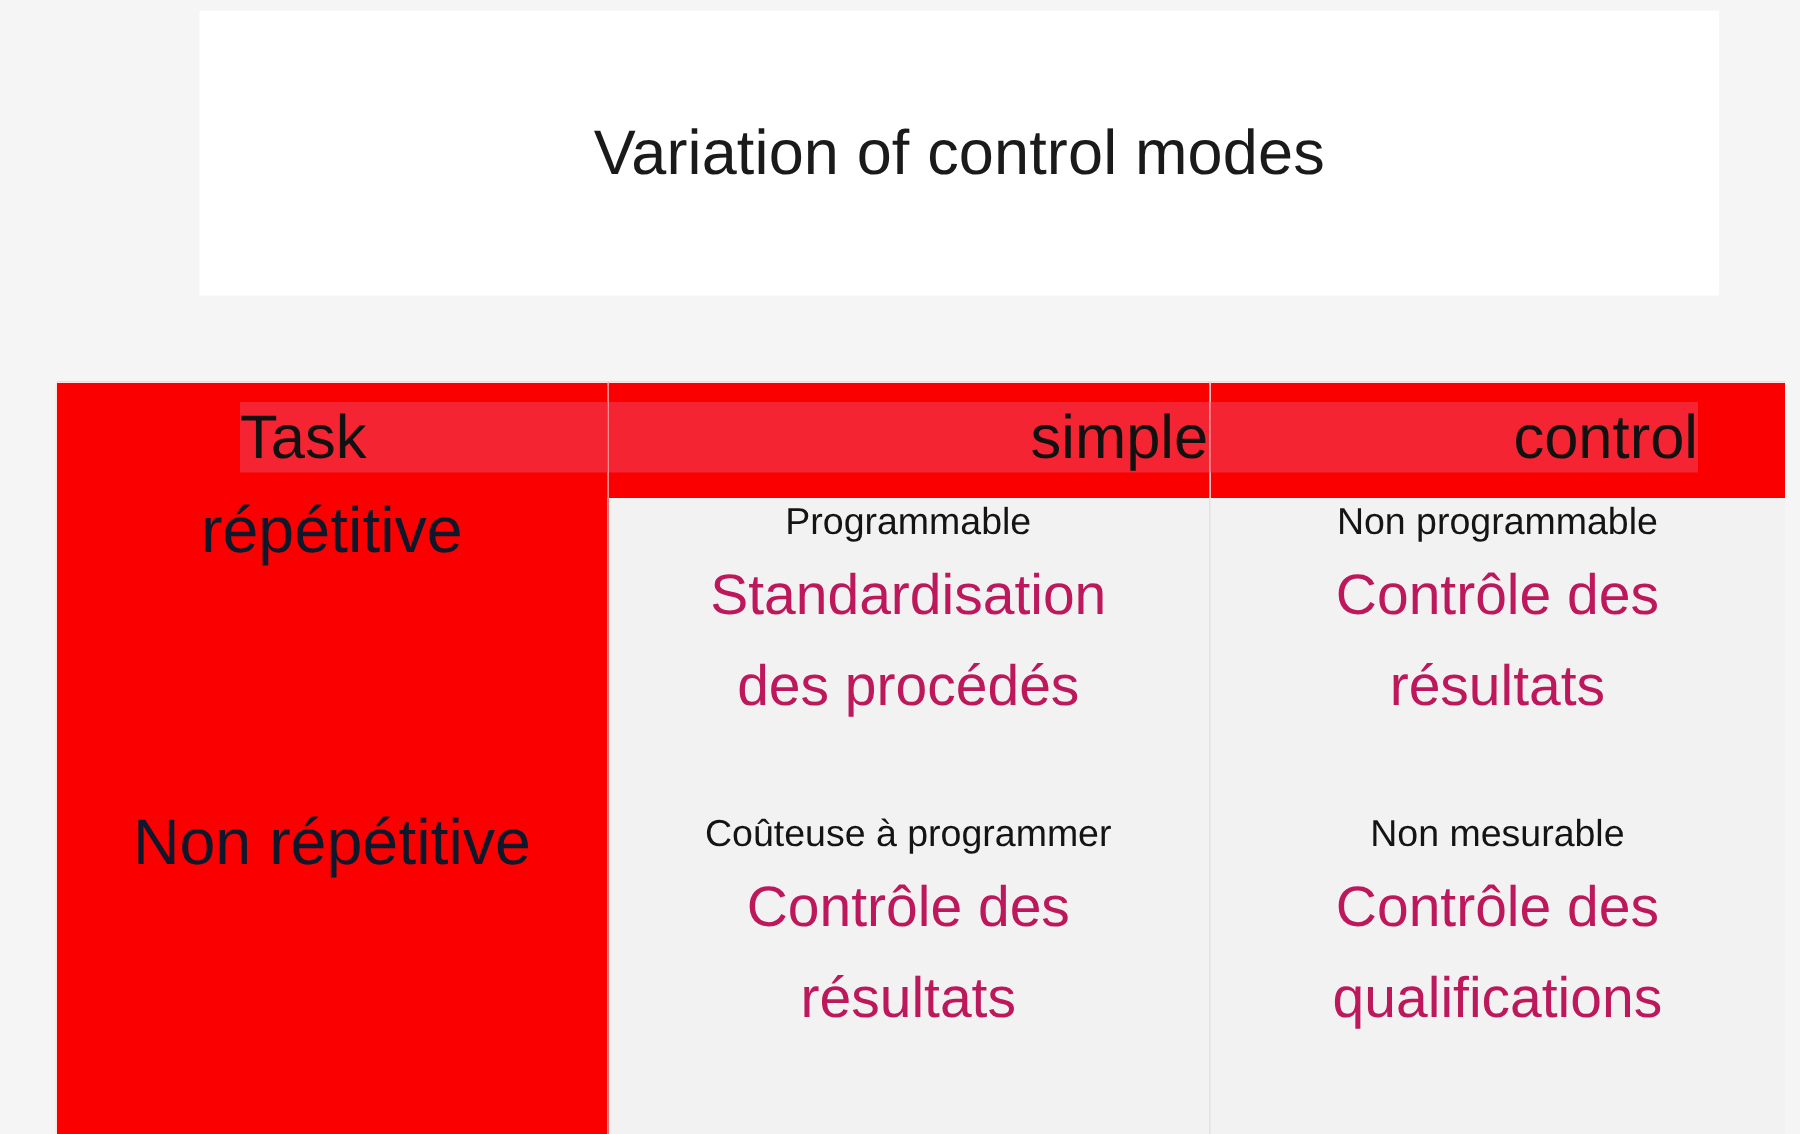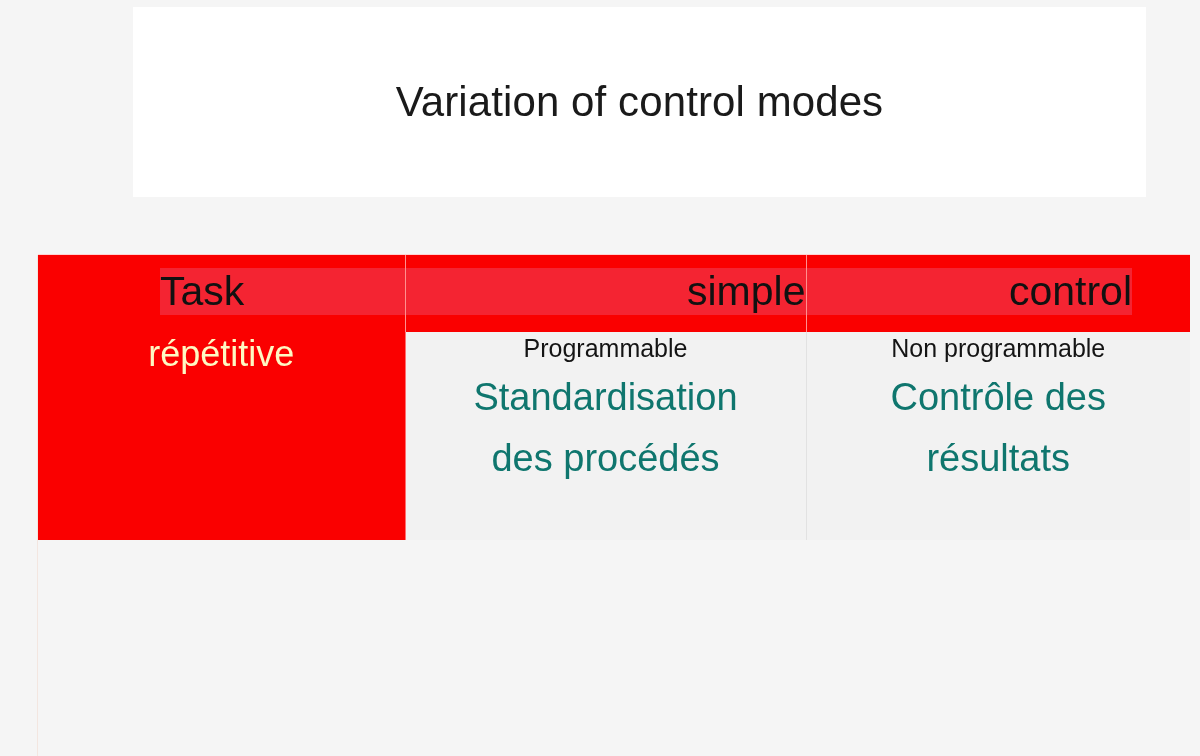--- a/index.html
+++ b/index.html
@@ -94,42 +94,42 @@
   tr.body-row td { height: 208px; }
   tr.body-row.last-row td { height: 216px; }
 
   td.cell-cat {
     background: #fa0000;
     text-align: center;
     padding-top: 22px;
     border-right: 1px solid #ff7070;
   }
   td.cell-cat .cat-text {
-    color: #fef9c3;
-    font-size: 36px;
+    color: #0f172a;
+    font-size: 43px;
     line-height: 44px;
     white-space: nowrap;
   }
 
   td.cell-val {
     background: #f2f2f2;
     text-align: center;
     padding-top: 13px;
     border-right: 1px solid #e2e2e2;
   }
   td.cell-val:last-child { border-right: none; }
 
   .val-caption {
     color: #141414;
     font-size: 25px;
     line-height: 32px;
     white-space: nowrap;
   }
   .val-main {
-    color: #0f766e;
+    color: #be185d;
     font-size: 38px;
     line-height: 56px;
     margin-top: 5px;
     white-space: nowrap;
   }
 
   
   #table-top-edge {
     position: absolute;
     left: 38px;
@@ -191,14 +191,29 @@
         <div class="val-main">Standardisation</div>
         <div class="val-main">des procédés</div>
       </td>
       <td class="cell-val">
         <div class="val-caption">Non programmable</div>
         <div class="val-main">Contrôle des</div>
         <div class="val-main">résultats</div>
       </td>
     </tr>
 
+    <tr class="body-row last-row">
+      <td class="cell-cat">
+        <div class="cat-text">Non répétitive</div>
+      </td>
+      <td class="cell-val">
+        <div class="val-caption">Coûteuse à programmer</div>
+        <div class="val-main">Contrôle des</div>
+        <div class="val-main">résultats</div>
+      </td>
+      <td class="cell-val">
+        <div class="val-caption">Non mesurable</div>
+        <div class="val-main">Contrôle des</div>
+        <div class="val-main">qualifications</div>
+      </td>
+    </tr>
   </tbody>
 </table>
 
 </body></html>

